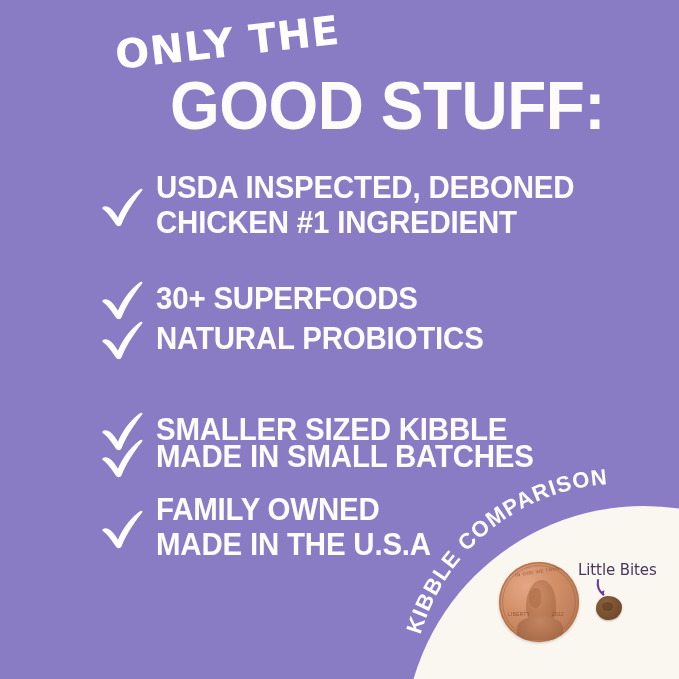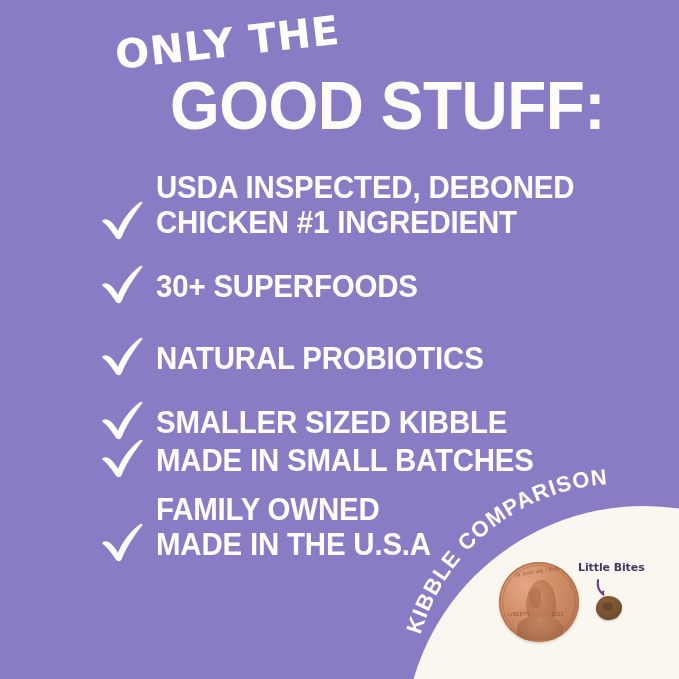--- a/index.html
+++ b/index.html
@@ -57,21 +57,21 @@
   .bullets {
     position: absolute;
     left: 0;
     top: 160px;
     width: 679px;
   }
   .bullet-row {
     position: absolute;
     left: 100px;
     display: flex;
-    align-items: flex-end;
+    align-items: center;
   }
   .check-icon {
     width: 46px;
     height: 42px;
     flex: 0 0 46px;
     margin-top: 2px;
   }
   .check-icon svg {
     display: block;
     width: 46px;
@@ -199,22 +199,22 @@
     height: 9px;
     border-radius: 50%;
     background: rgba(60,38,22,0.35);
   }
 
   .little-bites-label {
     position: absolute;
     left: 578px;
     top: 561px;
     font-family: "DejaVu Sans", sans-serif;
-    font-weight: 700;
-    font-size: 11px;
+    font-weight: 400;
+    font-size: 15px;
     letter-spacing: -0.1px;
     color: #4a3560;
     white-space: nowrap;
   }
   .label-arrow {
     position: absolute;
     left: 592px;
     top: 578px;
     width: 28px;
     height: 22px;
@@ -236,39 +236,39 @@
     <div class="bullet-row" style="top:10px">
       <span class="check-icon">
         <svg viewBox="0 0 46 42" xmlns="http://www.w3.org/2000/svg">
           <path d="M3 22 C7 20 11 23 14.5 27.5 C16 29.5 17 31 18 32.8 C21 25 27.5 14 39.5 4.5 C41.5 3 43.5 3.6 42 5.8 C32 18 25 30.5 21.6 39.2 C20.6 41.6 17.4 41.8 16 39.8 C12 34 7.5 27.5 3.4 24.6 C2.2 23.8 2 22.4 3 22 Z" fill="#ffffff"></path>
         </svg>
       </span>
       <span class="bullet-text">USDA INSPECTED, DEBONED
 CHICKEN #1 INGREDIENT</span>
     </div>
 
-    <div class="bullet-row" style="top:100px">
+    <div class="bullet-row" style="top:116px">
       <span class="check-icon">
         <svg viewBox="0 0 46 42" xmlns="http://www.w3.org/2000/svg">
           <path d="M3 22 C7 20 11 23 14.5 27.5 C16 29.5 17 31 18 32.8 C21 25 27.5 14 39.5 4.5 C41.5 3 43.5 3.6 42 5.8 C32 18 25 30.5 21.6 39.2 C20.6 41.6 17.4 41.8 16 39.8 C12 34 7.5 27.5 3.4 24.6 C2.2 23.8 2 22.4 3 22 Z" fill="#ffffff"></path>
         </svg>
       </span>
       <span class="bullet-text">30+ SUPERFOODS</span>
     </div>
 
-    <div class="bullet-row" style="top:172px">
+    <div class="bullet-row" style="top:156px">
       <span class="check-icon">
         <svg viewBox="0 0 46 42" xmlns="http://www.w3.org/2000/svg">
           <path d="M3 22 C7 20 11 23 14.5 27.5 C16 29.5 17 31 18 32.8 C21 25 27.5 14 39.5 4.5 C41.5 3 43.5 3.6 42 5.8 C32 18 25 30.5 21.6 39.2 C20.6 41.6 17.4 41.8 16 39.8 C12 34 7.5 27.5 3.4 24.6 C2.2 23.8 2 22.4 3 22 Z" fill="#ffffff"></path>
         </svg>
       </span>
       <span class="bullet-text">NATURAL PROBIOTICS</span>
     </div>
 
-    <div class="bullet-row" style="top:236px">
+    <div class="bullet-row" style="top:247px">
       <span class="check-icon">
         <svg viewBox="0 0 46 42" xmlns="http://www.w3.org/2000/svg">
           <path d="M3 22 C7 20 11 23 14.5 27.5 C16 29.5 17 31 18 32.8 C21 25 27.5 14 39.5 4.5 C41.5 3 43.5 3.6 42 5.8 C32 18 25 30.5 21.6 39.2 C20.6 41.6 17.4 41.8 16 39.8 C12 34 7.5 27.5 3.4 24.6 C2.2 23.8 2 22.4 3 22 Z" fill="#ffffff"></path>
         </svg>
       </span>
       <span class="bullet-text">SMALLER SIZED KIBBLE</span>
     </div>
 
     <div class="bullet-row" style="top:274px">
       <span class="check-icon">

